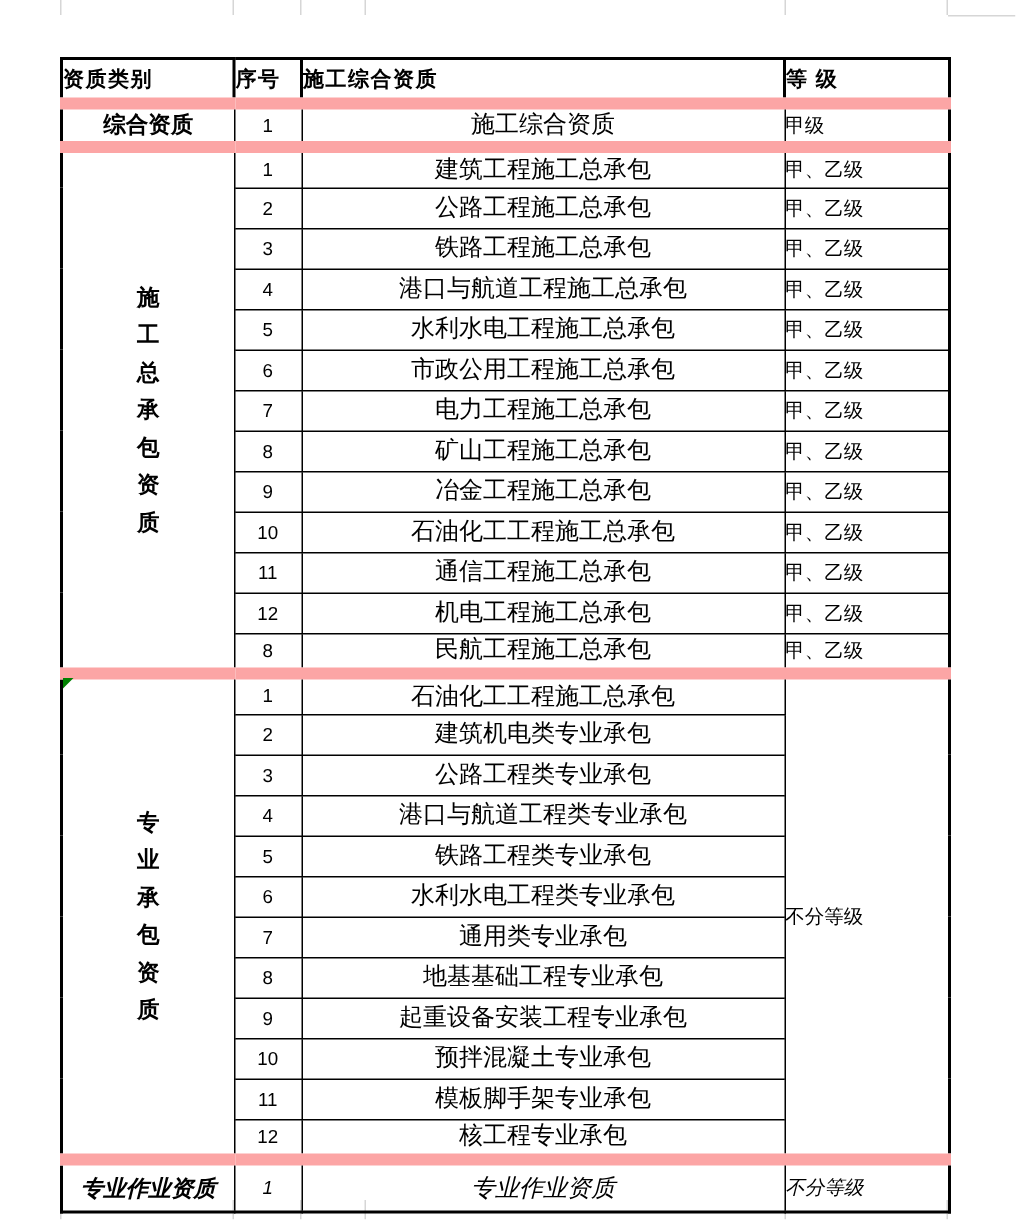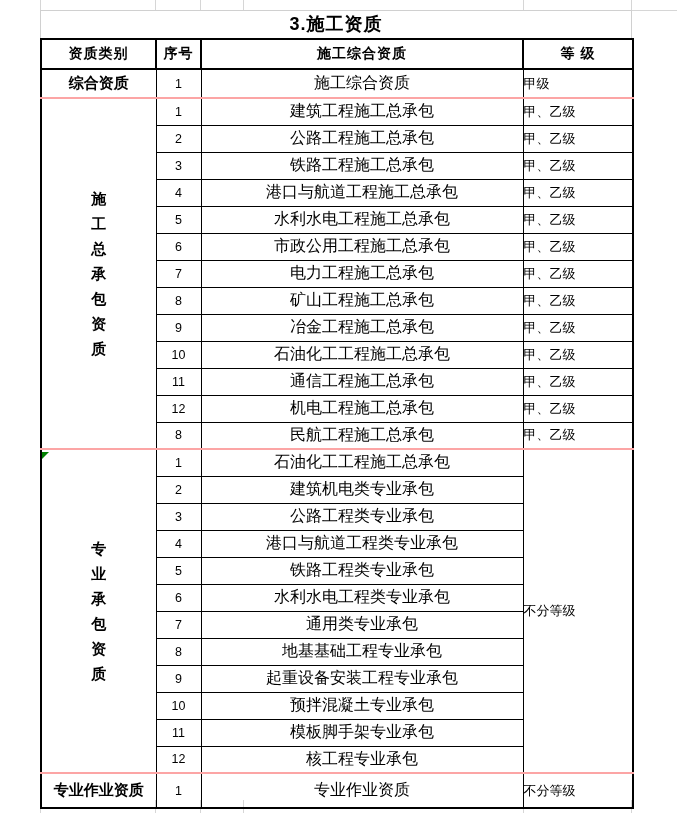--- a/index.html
+++ b/index.html
@@ -43,27 +43,27 @@
     box-sizing:border-box;
     border:1px solid #000;
     padding:0;
     overflow:hidden;
     white-space:nowrap;
   }
   tr.hdr th{
     border:2px solid #000;
     height:30px;
     font-size:14px;font-weight:700;
-    text-align:center;
+    text-align:left;
     letter-spacing:1px;
   }
   tbody tr{height:27px;}
   tbody tr.first-data{height:29px;}
-  tbody tr.last-row{height:35px;}
-  tbody tr.sec-start td{border-top:2px solid #fca5a5;}
+  tbody tr.last-row{height:35px;font-style:italic;}
+  tbody tr.sec-start td{border-top:8px solid #fca5a5;}
   td.cat{
     border-left:2px solid #000;
     border-right:2px solid #000;
     border-top:2px solid #000;
     border-bottom:2px solid #000;
     text-align:center;vertical-align:middle;
     font-weight:700;font-size:15px;
   }
   td.cat .vlabel{
     width:17px;margin:0 auto;
@@ -96,21 +96,20 @@
   <div class="gl v" style="left:631px;top:0;height:10px"></div>
   <div class="gl h" style="left:632px;top:10px;width:45px"></div>
 
   <div class="gl v" style="left:40px;top:800px;height:13px"></div>
   <div class="gl v" style="left:155px;top:800px;height:13px"></div>
   <div class="gl v" style="left:200px;top:800px;height:13px"></div>
   <div class="gl v" style="left:243px;top:800px;height:13px"></div>
   <div class="gl v" style="left:523px;top:800px;height:13px"></div>
   <div class="gl v" style="left:631px;top:800px;height:13px"></div>
 
-  <div class="title-cell">3.施工资质</div>
 
   <table class="qual">
     <colgroup>
       <col style="width:115px">
       <col style="width:45px">
       <col style="width:322px">
       <col style="width:110px">
     </colgroup>
     <thead>
       <tr class="hdr">

